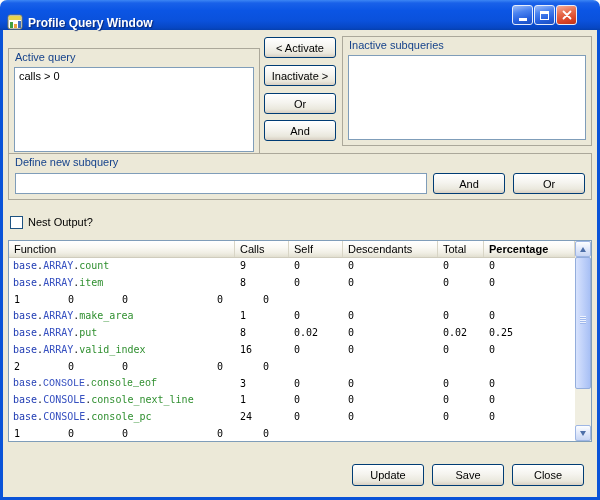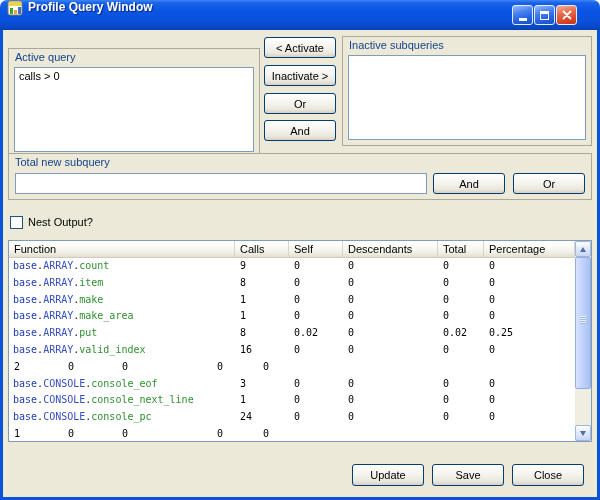--- a/index.html
+++ b/index.html
@@ -1,20 +1,20 @@
 <!DOCTYPE html>
 <html><head>
 <meta charset="utf-8">
 <style>
   html,body{margin:0;padding:0;}
   body{width:600px;height:500px;font-family:"Liberation Sans",sans-serif;font-size:11px;background:#fff;}
   .window{position:relative;width:600px;height:500px;background:#ECE9D8;border-radius:7px 7px 0 0;overflow:hidden;}
   .titlebar{position:absolute;left:0;top:0;width:600px;height:30px;
     background:linear-gradient(180deg,#3C86F4 0%,#1961E9 10%,#0B55E4 35%,#0A51DB 70%,#0747C4 92%,#0540B0 100%);
-    display:flex;align-items:flex-start;}
+    display:flex;align-items:flex-end;}
   .appicon{margin:0 5px 0 7px;width:16px;height:16px;flex:0 0 auto;}
   .title{color:#fff;font-weight:bold;font-size:12px;text-shadow:1px 1px 1px rgba(8,35,110,.9);white-space:nowrap;}
   .tb-buttons{position:absolute;top:5px;left:512px;display:flex;gap:1px;}
   .tbtn{width:21px;height:20px;border:1px solid #E6EDFB;border-radius:3px;box-sizing:border-box;padding:0;
     display:flex;align-items:center;justify-content:center;cursor:default;
     background:linear-gradient(165deg,#9CBCF8 0%,#4A83F0 35%,#2560DE 70%,#1A4FC0 100%);}
   .tbtn.close{background:linear-gradient(165deg,#F6AD97 0%,#E66A4B 40%,#DA4326 75%,#BE3418 100%);}
   .glyph-min{width:8px;height:3px;background:#fff;margin-top:9px;}
   .glyph-max{width:9px;height:9px;border:1px solid #fff;border-top-width:3px;box-sizing:border-box;}
   .edge{position:absolute;background:#0A53D8;z-index:6;}
@@ -98,57 +98,56 @@
   <button class="xpbtn" style="left:264px;top:65px;width:72px;">Inactivate &gt;</button>
   <button class="xpbtn" style="left:264px;top:93px;width:72px;">Or</button>
   <button class="xpbtn" style="left:264px;top:120px;width:72px;">And</button>
 
   <div class="groupbox" style="left:342px;top:36px;width:250px;height:110px;">
     <div class="grouplabel">Inactive subqueries</div>
     <div class="listbox" style="left:5px;top:18px;right:5px;bottom:5px;"></div>
   </div>
 
   <div class="groupbox" style="left:8px;top:153px;width:584px;height:47px;">
-    <div class="grouplabel">Total new subquery</div>
+    <div class="grouplabel">Define new subquery</div>
     <input class="textinput" style="left: 6px; top: 19px; width: 412px;" type="text" value="">
     <button class="xpbtn" style="left:424px;top:19px;width:72px;">And</button>
     <button class="xpbtn" style="left:504px;top:19px;width:72px;">Or</button>
   </div>
 
   <span class="checkbox" style="left:10px;top:216px;"></span>
   <span class="checklabel" style="left:28px;top:216px;">Nest Output?</span>
 
   <div class="table-wrap">
     <div class="thead">
         <div class="hcell" style="width: 226px;">Function</div>
         <div class="hcell" style="width: 54px;">Calls</div>
         <div class="hcell" style="width: 54px;">Self</div>
         <div class="hcell" style="width: 95px;">Descendants</div>
         <div class="hcell" style="width: 46px;">Total</div>
-        <div class="hcell" style="width: 91px;">Percentage</div>
+        <div class="hcell" style="width: 91px; font-weight: bold;">Percentage</div>
       </div>
     <div class="tbody">
         <div class="trow">
           <div class="tcell fn" style="width: 226px;"><span style="color: rgb(31, 59, 179);">base</span><span style="color: rgb(32, 32, 32);">.</span><span style="color: rgb(54, 80, 192);">ARRAY</span><span style="color: rgb(32, 32, 32);">.</span><span style="color: rgb(47, 143, 47);">count</span></div>
           <div class="tcell" style="width: 54px;">9</div>
           <div class="tcell" style="width: 54px;">0</div>
           <div class="tcell" style="width: 95px;">0</div>
           <div class="tcell" style="width: 46px;">0</div>
           <div class="tcell" style="width: 91px;">0</div>
         </div>
         <div class="trow">
           <div class="tcell fn" style="width: 226px;"><span style="color: rgb(31, 59, 179);">base</span><span style="color: rgb(32, 32, 32);">.</span><span style="color: rgb(54, 80, 192);">ARRAY</span><span style="color: rgb(32, 32, 32);">.</span><span style="color: rgb(47, 143, 47);">item</span></div>
           <div class="tcell" style="width: 54px;">8</div>
           <div class="tcell" style="width: 54px;">0</div>
           <div class="tcell" style="width: 95px;">0</div>
           <div class="tcell" style="width: 46px;">0</div>
           <div class="tcell" style="width: 91px;">0</div>
         </div>
         <div class="trow">
-          <div class="tcell fn" style="width: 226px;"><span style="color: rgb(31, 59, 179);">base</span><span style="color: rgb(32, 32, 32);">.</span><span style="color: rgb(54, 80, 192);">ARRAY</span><span style="color: rgb(32, 32, 32);">.</span><span style="color: rgb(47, 143, 47);">make</span></div>
           <div class="tcell" style="width: 54px;">1</div>
           <div class="tcell" style="width: 54px;">0</div>
           <div class="tcell" style="width: 95px;">0</div>
           <div class="tcell" style="width: 46px;">0</div>
           <div class="tcell" style="width: 91px;">0</div>
         </div>
         <div class="trow">
           <div class="tcell fn" style="width: 226px;"><span style="color: rgb(31, 59, 179);">base</span><span style="color: rgb(32, 32, 32);">.</span><span style="color: rgb(54, 80, 192);">ARRAY</span><span style="color: rgb(32, 32, 32);">.</span><span style="color: rgb(47, 143, 47);">make_area</span></div>
           <div class="tcell" style="width: 54px;">1</div>
           <div class="tcell" style="width: 54px;">0</div>
@@ -173,21 +172,21 @@
           <div class="tcell" style="width: 91px;">0</div>
         </div>
         <div class="trow">
           <div class="tcell" style="width: 54px;">2</div>
           <div class="tcell" style="width: 54px;">0</div>
           <div class="tcell" style="width: 95px;">0</div>
           <div class="tcell" style="width: 46px;">0</div>
           <div class="tcell" style="width: 91px;">0</div>
         </div>
         <div class="trow">
-          <div class="tcell fn" style="width: 226px;"><span style="color: rgb(31, 59, 179);">base</span><span style="color: rgb(32, 32, 32);">.</span><span style="color: rgb(54, 80, 192);">CONSOLE</span><span style="color: rgb(32, 32, 32);">.</span><span style="color: rgb(47, 143, 47);">console_eof</span></div>
+          <div class="tcell fn" style="width: 226px; font-family: Liberation Mono, monospace;"><span style="color: rgb(31, 59, 179);">base</span><span style="color: rgb(32, 32, 32);">.</span><span style="color: rgb(54, 80, 192);">CONSOLE</span><span style="color: rgb(32, 32, 32);">.</span><span style="color: rgb(47, 143, 47);">console_eof</span></div>
           <div class="tcell" style="width: 54px;">3</div>
           <div class="tcell" style="width: 54px;">0</div>
           <div class="tcell" style="width: 95px;">0</div>
           <div class="tcell" style="width: 46px;">0</div>
           <div class="tcell" style="width: 91px;">0</div>
         </div>
         <div class="trow">
           <div class="tcell fn" style="width: 226px;"><span style="color: rgb(31, 59, 179);">base</span><span style="color: rgb(32, 32, 32);">.</span><span style="color: rgb(54, 80, 192);">CONSOLE</span><span style="color: rgb(32, 32, 32);">.</span><span style="color: rgb(47, 143, 47);">console_next_line</span></div>
           <div class="tcell" style="width: 54px;">1</div>
           <div class="tcell" style="width: 54px;">0</div>

